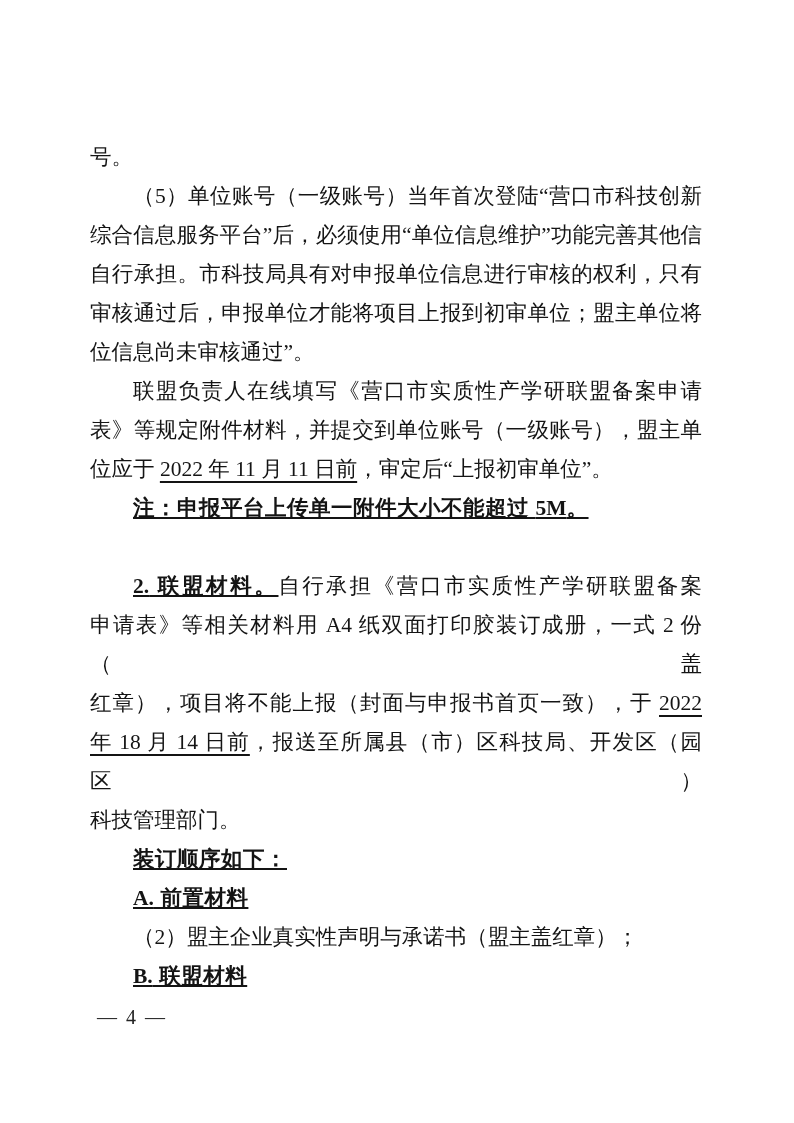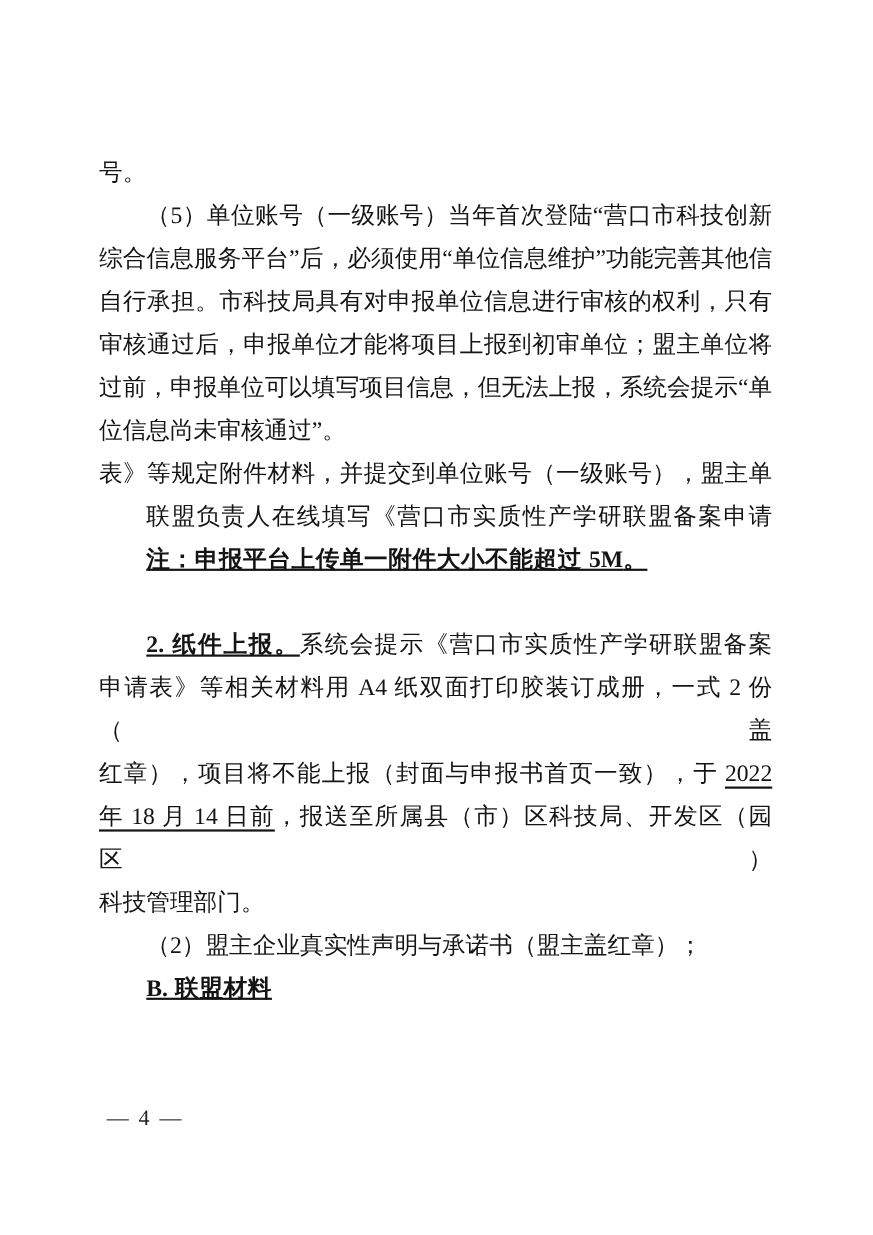--- a/index.html
+++ b/index.html
@@ -54,28 +54,30 @@
 </head>
 <body>
 
 <div class="page">
   <div class="doc-body">
       <div class="line"><span class="run">号。</span></div>
       <div class="line justify indent"><span class="run">（5）单位账号（一级账号）当年首次登陆“营口市科技创新</span></div>
       <div class="line justify"><span class="run">综合信息服务平台”后，必须使用“单位信息维护”功能完善其他信</span></div>
       <div class="line justify"><span class="run">自行承担。市科技局具有对申报单位信息进行审核的权利，只有</span></div>
       <div class="line justify"><span class="run">审核通过后，申报单位才能将项目上报到初审单位；盟主单位将</span></div>
-      <div class="line justify"><span class="run">过前，申报单位可以填写项目信息，但无法上报，系统会提示“单</span></div>
       <div class="line"><span class="run">位信息尚未审核通过”。</span></div>
+      <div class="line justify indent"><span class="run">联盟负责人在线填写《营口市实质性产学研联盟备案申请</span></div>
       <div class="line justify"><span class="run">表》等规定附件材料，并提交到单位账号（一级账号），盟主单</span></div>
-      <div class="line justify indent"><span class="run">联盟负责人在线填写《营口市实质性产学研联盟备案申请</span></div>
+      <div class="line"><span class="run">位应于 </span><span class="run ul">2022 年 11 月 11 日前</span><span class="run">，审定后“上报初审单位”。</span></div>
       <div class="line indent"><span class="run hei b">注：申报平台上传单一附件大小不能超过 </span><span class="run b">5M</span><span class="run hei b">。</span></div>
       <div class="line blank"></div>
-      <div class="line justify indent"><span class="run b">2.</span><span class="run hei b"> 纸件上报。</span><span class="run">系统会提示《营口市实质性产学研联盟备案</span></div>
+      <div class="line justify indent"><span class="run b">2.</span><span class="run hei b"> 联盟材料。</span><span class="run">自行承担《营口市实质性产学研联盟备案</span></div>
       <div class="line justify"><span class="run">申请表》等相关材料用 A4 纸双面打印胶装订成册，一式 2 份（盖</span></div>
       <div class="line justify"><span class="run">红章），项目将不能上报（封面与申报书首页一致），于 </span><span class="run ul">2022</span></div>
       <div class="line justify"><span class="run ul">年 18 月 14 日前</span><span class="run">，报送至所属县（市）区科技局、开发区（园区）</span></div>
       <div class="line"><span class="run">科技管理部门。</span></div>
+      <div class="line indent"><span class="run hei b">装订顺序如下：</span></div>
+      <div class="line indent"><span class="run b">A.</span><span class="run hei b"> 前置材料</span></div>
       <div class="line indent"><span class="run">（2）盟主企业真实性声明与承诺书（盟主盖红章）；</span></div>
       <div class="line indent"><span class="run b">B.</span><span class="run hei b"> 联盟材料</span></div>
     </div>
   <div class="page-footer">— 4 —</div>
 </div>
 
 </body></html>

